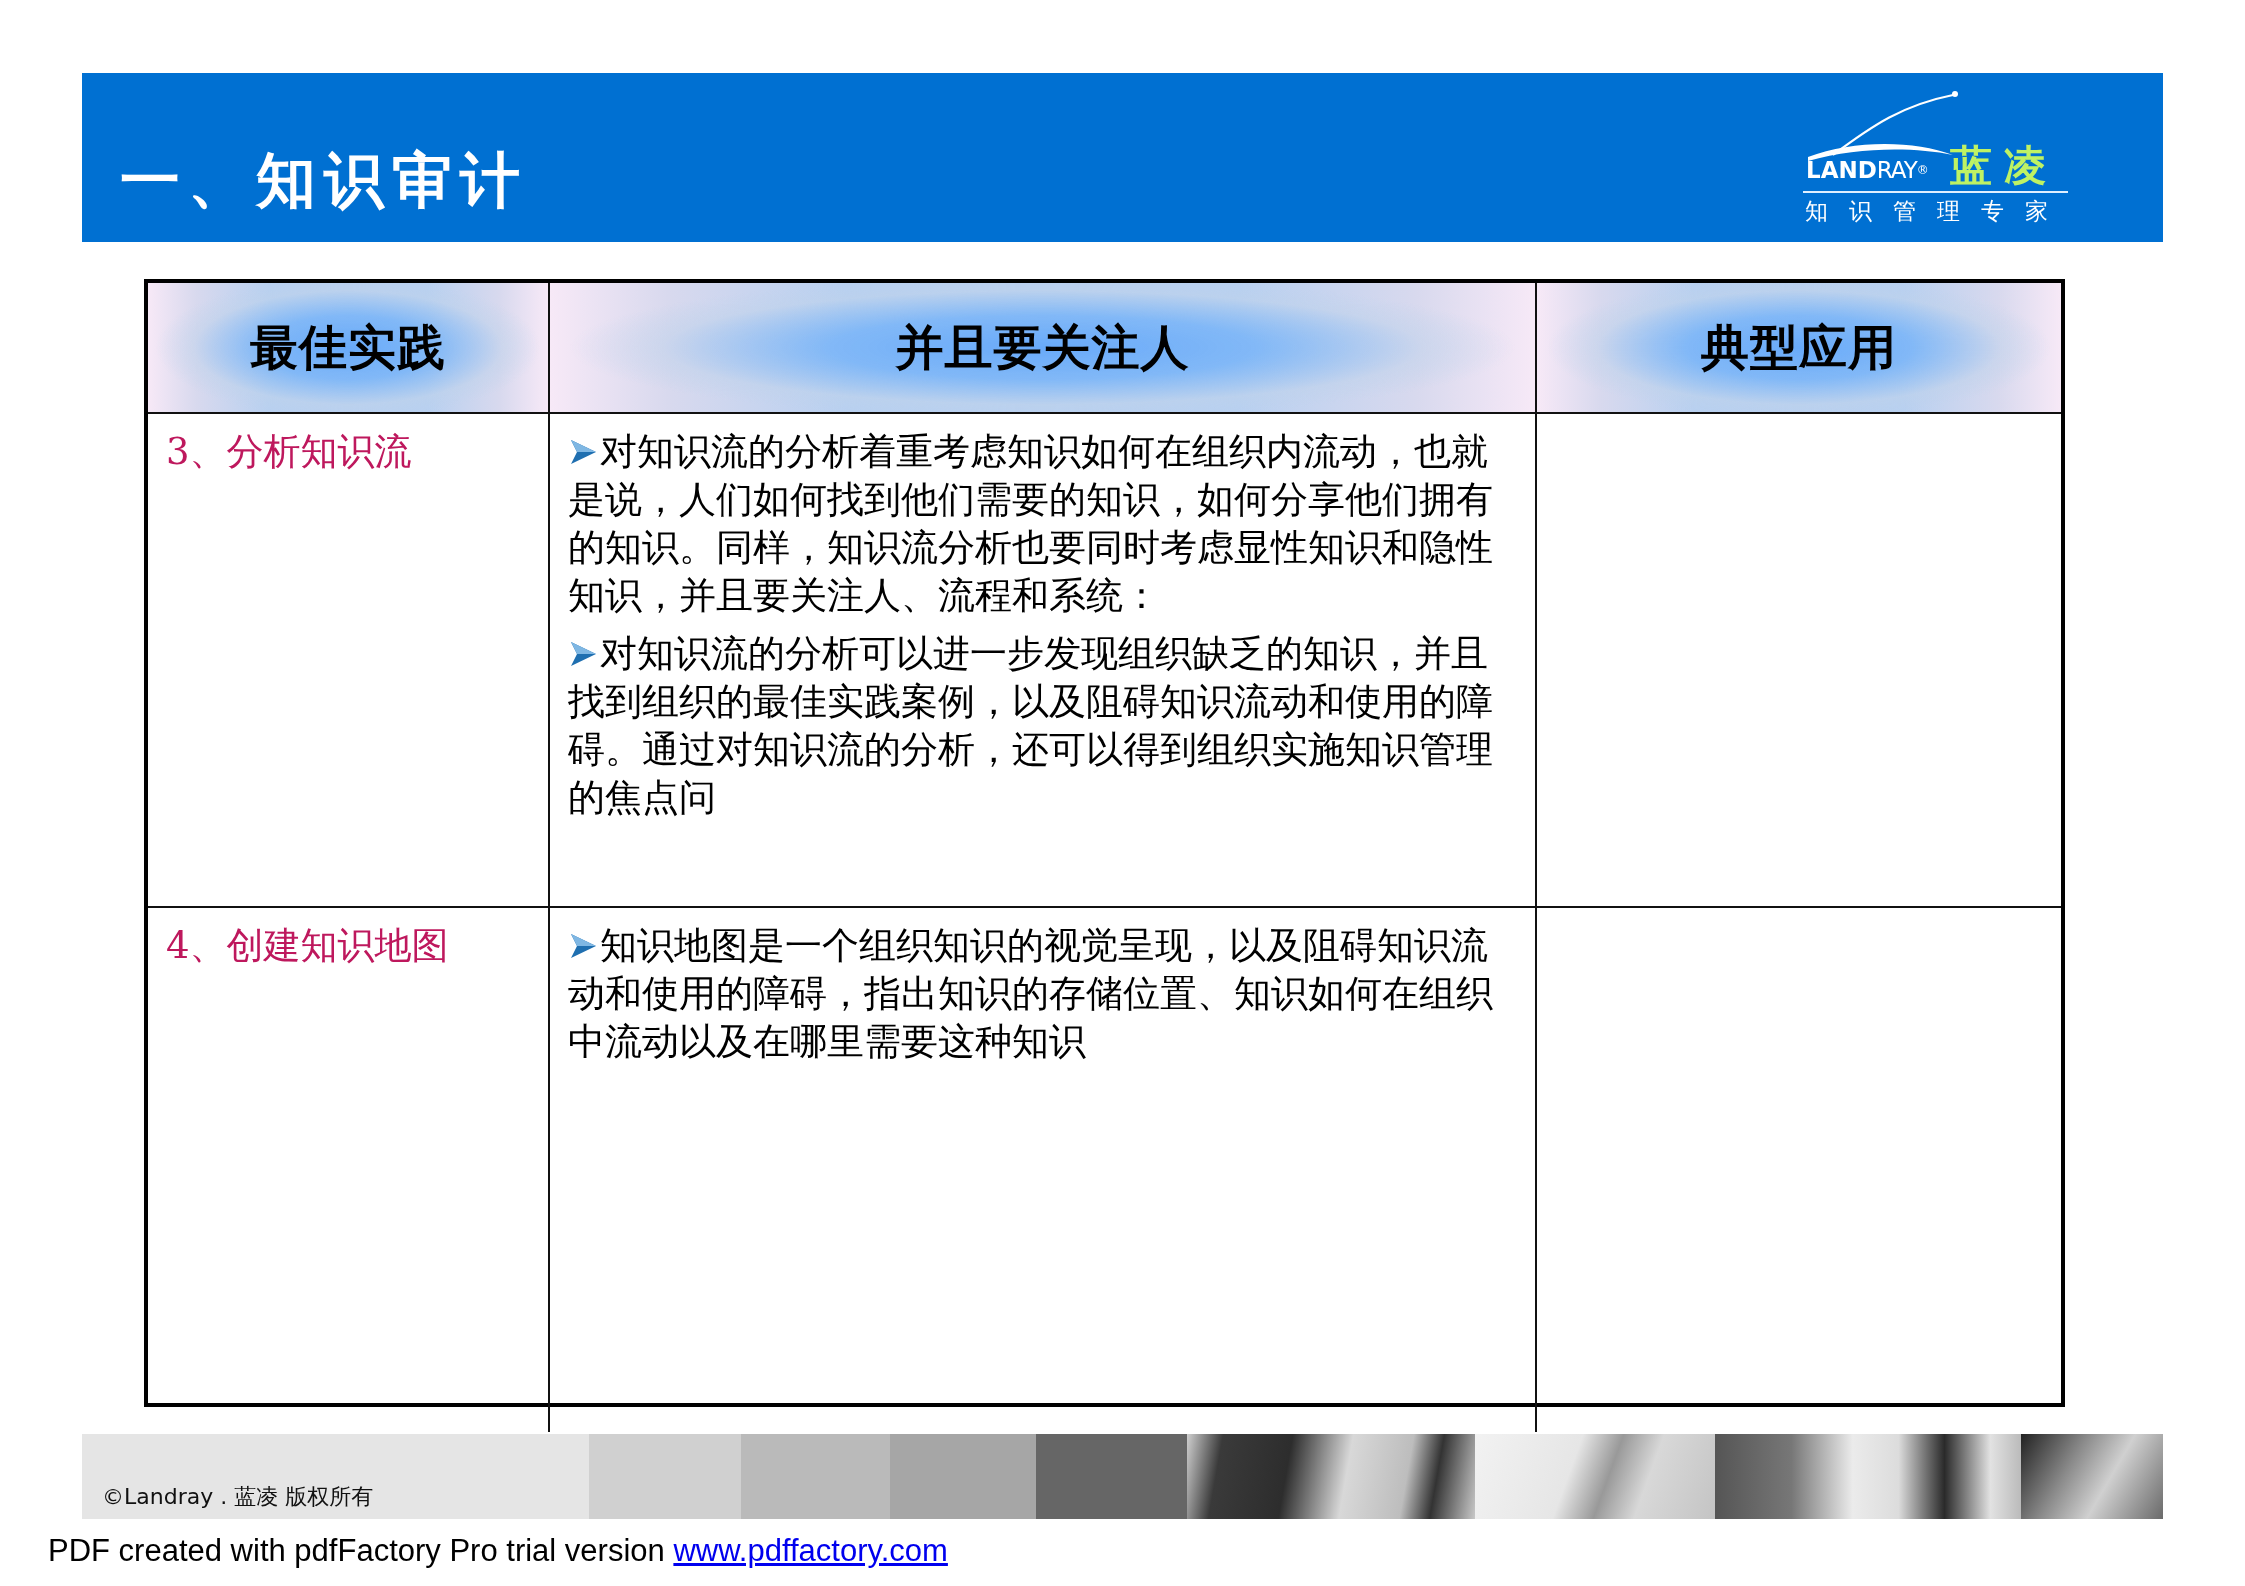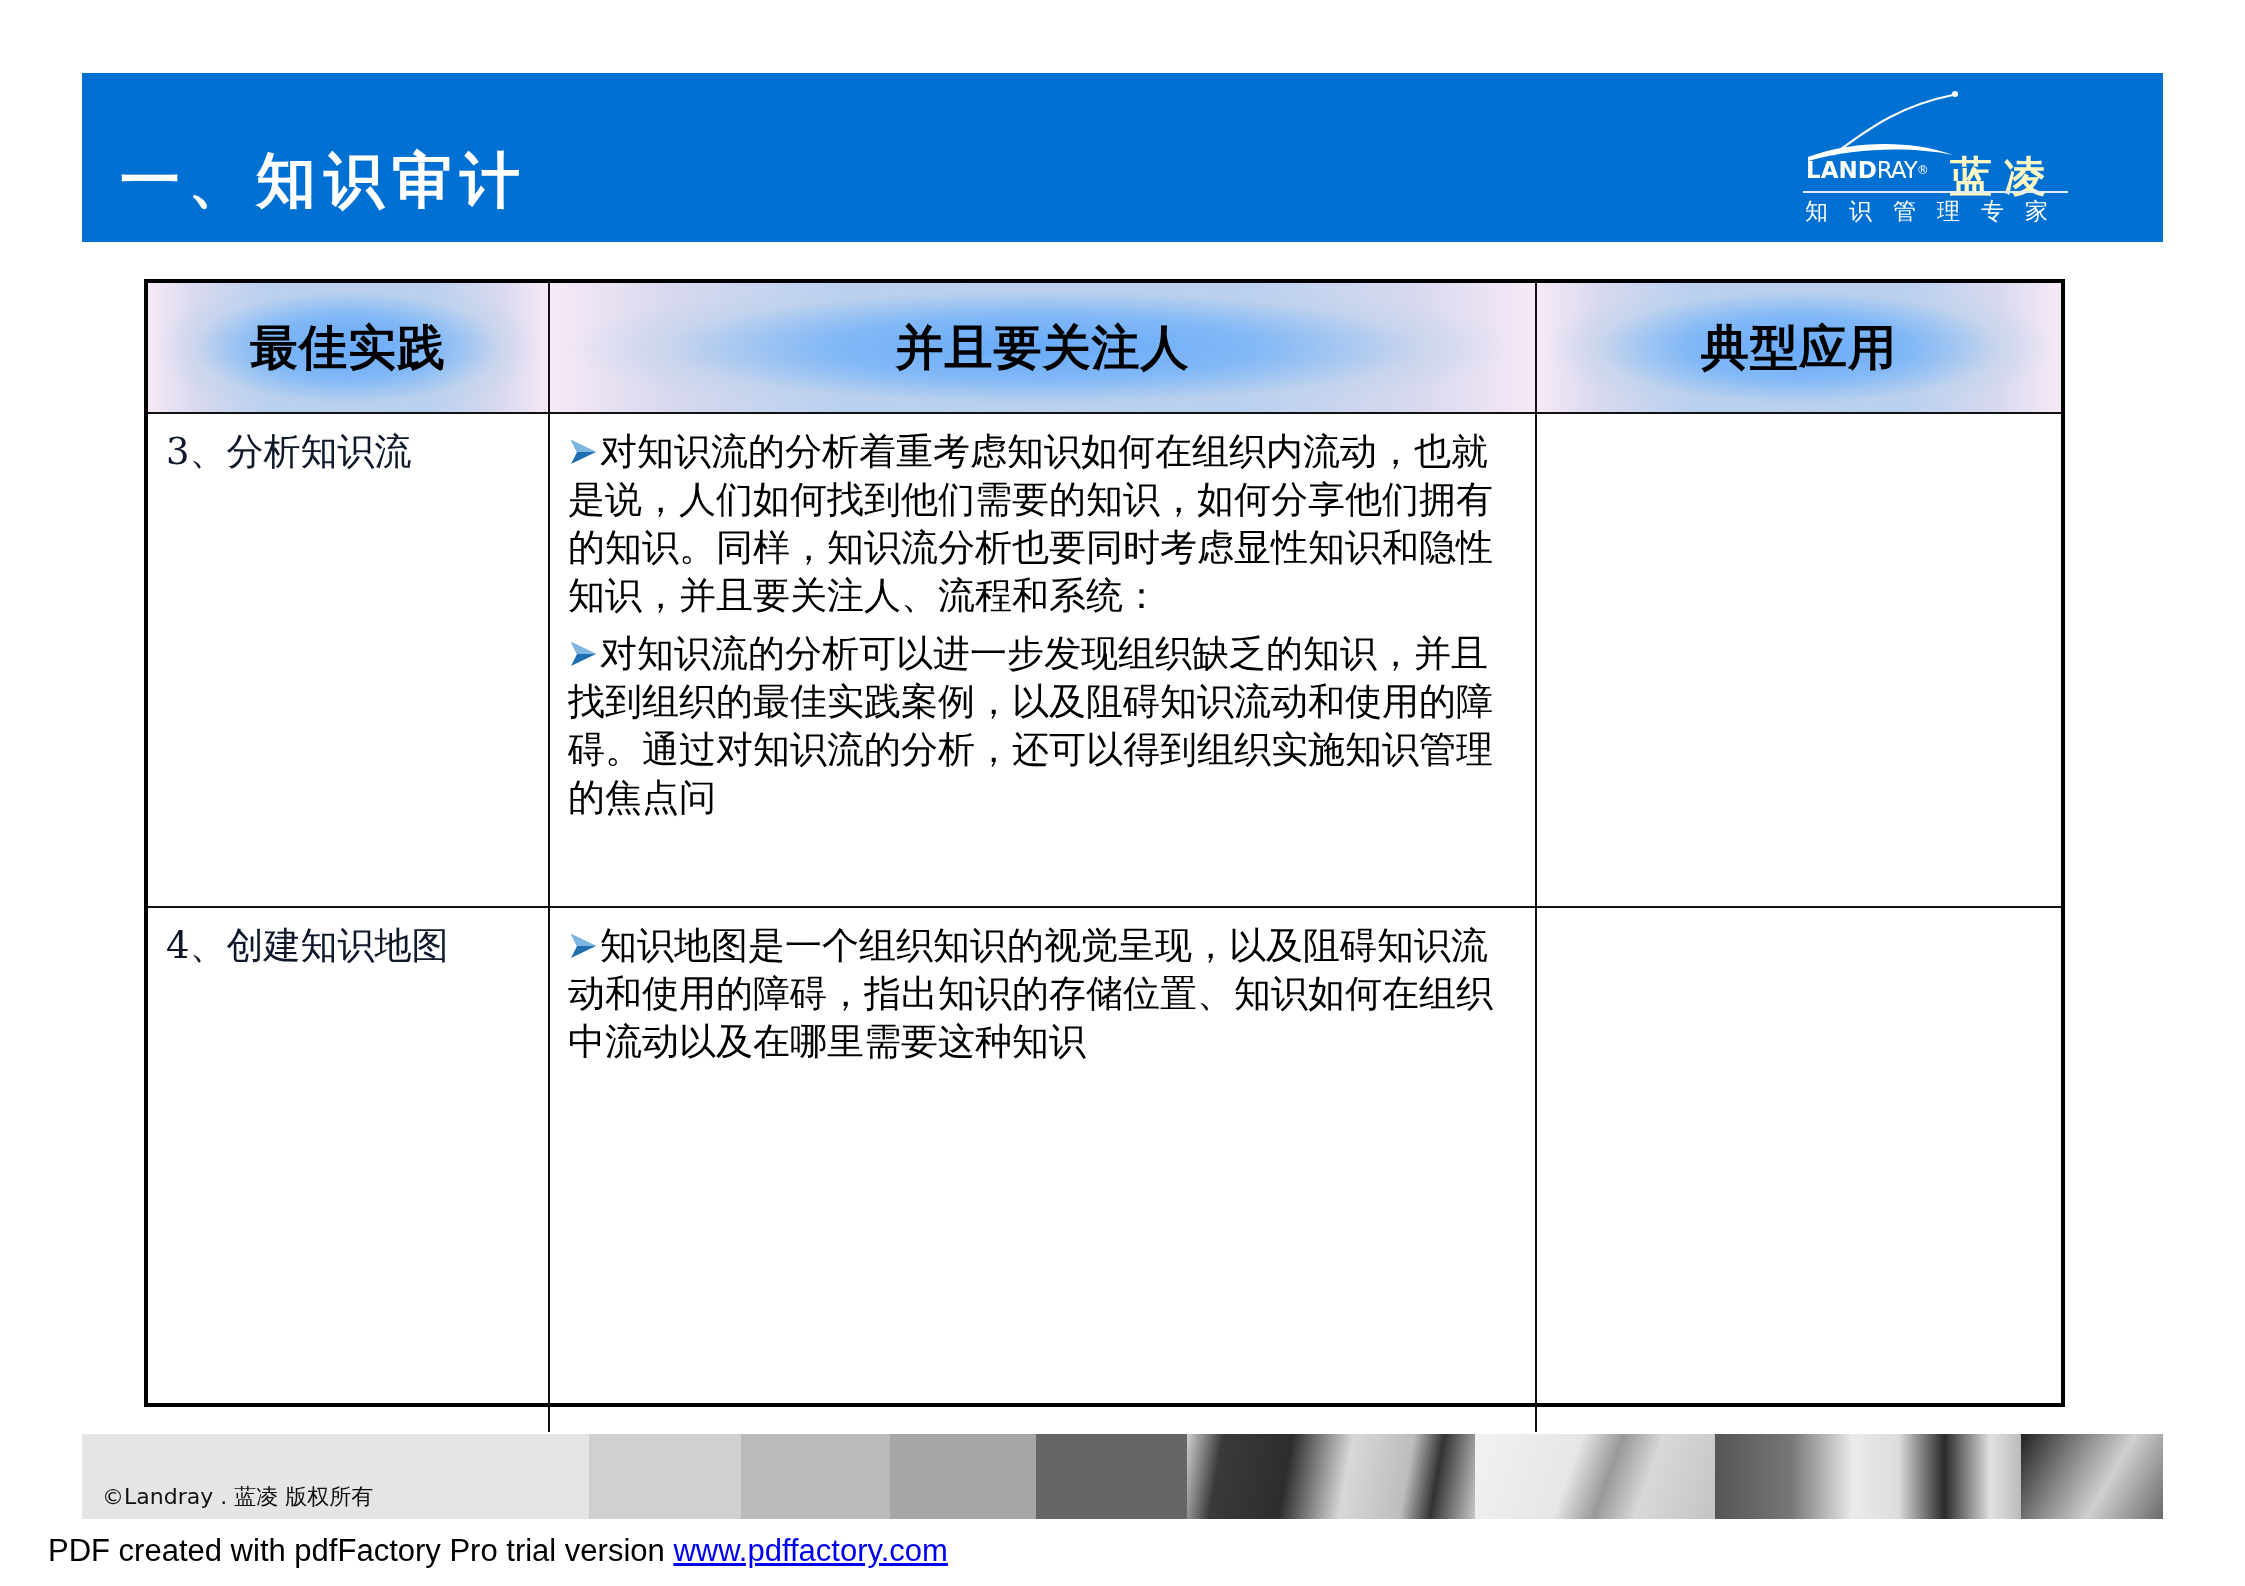--- a/index.html
+++ b/index.html
@@ -12,21 +12,21 @@
                     font-family: "DejaVu Serif", serif; font-size: 60px; font-weight: bold;
                     letter-spacing: 8px; line-height: 70px; white-space: nowrap; }
 
     .logo { position: absolute; left: 1721px; top: 12px; width: 270px; height: 145px; }
     .logo-swoosh { position: absolute; left: 0; top: 0; width: 270px; height: 90px; }
     .logo-landray { position: absolute; left: 3px; top: 72px; color: #fff;
                     font-family: "DejaVu Sans", sans-serif; font-size: 23px; line-height: 26px;
                     white-space: nowrap; }
     .logo-landray b { font-weight: bold; }
     .logo-landray span.thin { font-weight: normal; letter-spacing: -1px; }
-    .logo-cn { position: absolute; left: 147px; top: 68px; color: #fef9c3;
+    .logo-cn { position: absolute; left: 147px; top: 57px; color: #bef264;
                font-family: "DejaVu Sans", sans-serif; font-size: 42px; font-weight: bold;
                letter-spacing: 12px; line-height: 48px; white-space: nowrap; }
     .logo-rule { position: absolute; left: 0; top: 106px; width: 265px; height: 2px; background: #dfefff; }
     .logo-tagline { position: absolute; left: 2px; top: 112px; color: #fff;
                     font-family: "DejaVu Sans", sans-serif; font-size: 23px; letter-spacing: 21px;
                     line-height: 28px; white-space: nowrap; }
 
     .table-wrap { position: absolute; left: 144px; top: 279px; width: 1921px; height: 1128px;
                   border: 4px solid #000000; box-sizing: border-box; }
     table.grid { border-collapse: collapse; width: 100%; height: 100%; table-layout: fixed; }
@@ -40,21 +40,21 @@
            background:
              radial-gradient(ellipse 48% 55% at 50% 50%, rgba(100,168,250,0.95) 0%, rgba(120,180,248,0.85) 45%, rgba(190,210,235,0.5) 80%, rgba(247,232,247,0) 100%),
              linear-gradient(90deg, #f7e9f7 0%, #d8d9ee 12%, #b8d0f0 30%, #b8d0f0 70%, #d8d9ee 88%, #f7e9f7 100%);
            text-align: center; vertical-align: middle !important; }
     .hdr-label { font-family: "DejaVu Sans", sans-serif; font-size: 48px; font-weight: bold;
                  color: #000; line-height: 129px; letter-spacing: 1px; }
 
     .row1 td { height: 478px; }
     .row2 td { height: 510px; }
 
-    .cell-name { font-size: 37px; line-height: 48px; padding: 14px 0 0 18px !important; color: #0f172a;
+    .cell-name { font-size: 37px; line-height: 48px; padding: 14px 0 0 18px !important; color: #be185d;
                  font-family: "DejaVu Serif", serif; white-space: nowrap; border-radius: 20px; }
     .cell-body { padding: 14px 20px 0 18px !important; }
     .para { font-size: 37px; line-height: 48px; color: #000; margin: 0 0 10px 0;
             font-family: "DejaVu Serif", serif; }
     .bullet { display: inline-block; width: 30px; height: 30px; margin-right: 2px; vertical-align: -3px; }
 
     .footer { position: absolute; left: 82px; top: 1434px; width: 1772px; height: 85px; background: #e5e5e5; }
     .footer-copy { position: absolute; left: 20px; top: 50px; font-family: "DejaVu Sans", sans-serif;
                    font-size: 22px; color: #111; white-space: nowrap; line-height: 26px; }
     .swatch { position: absolute; top: 0; height: 85px; }

